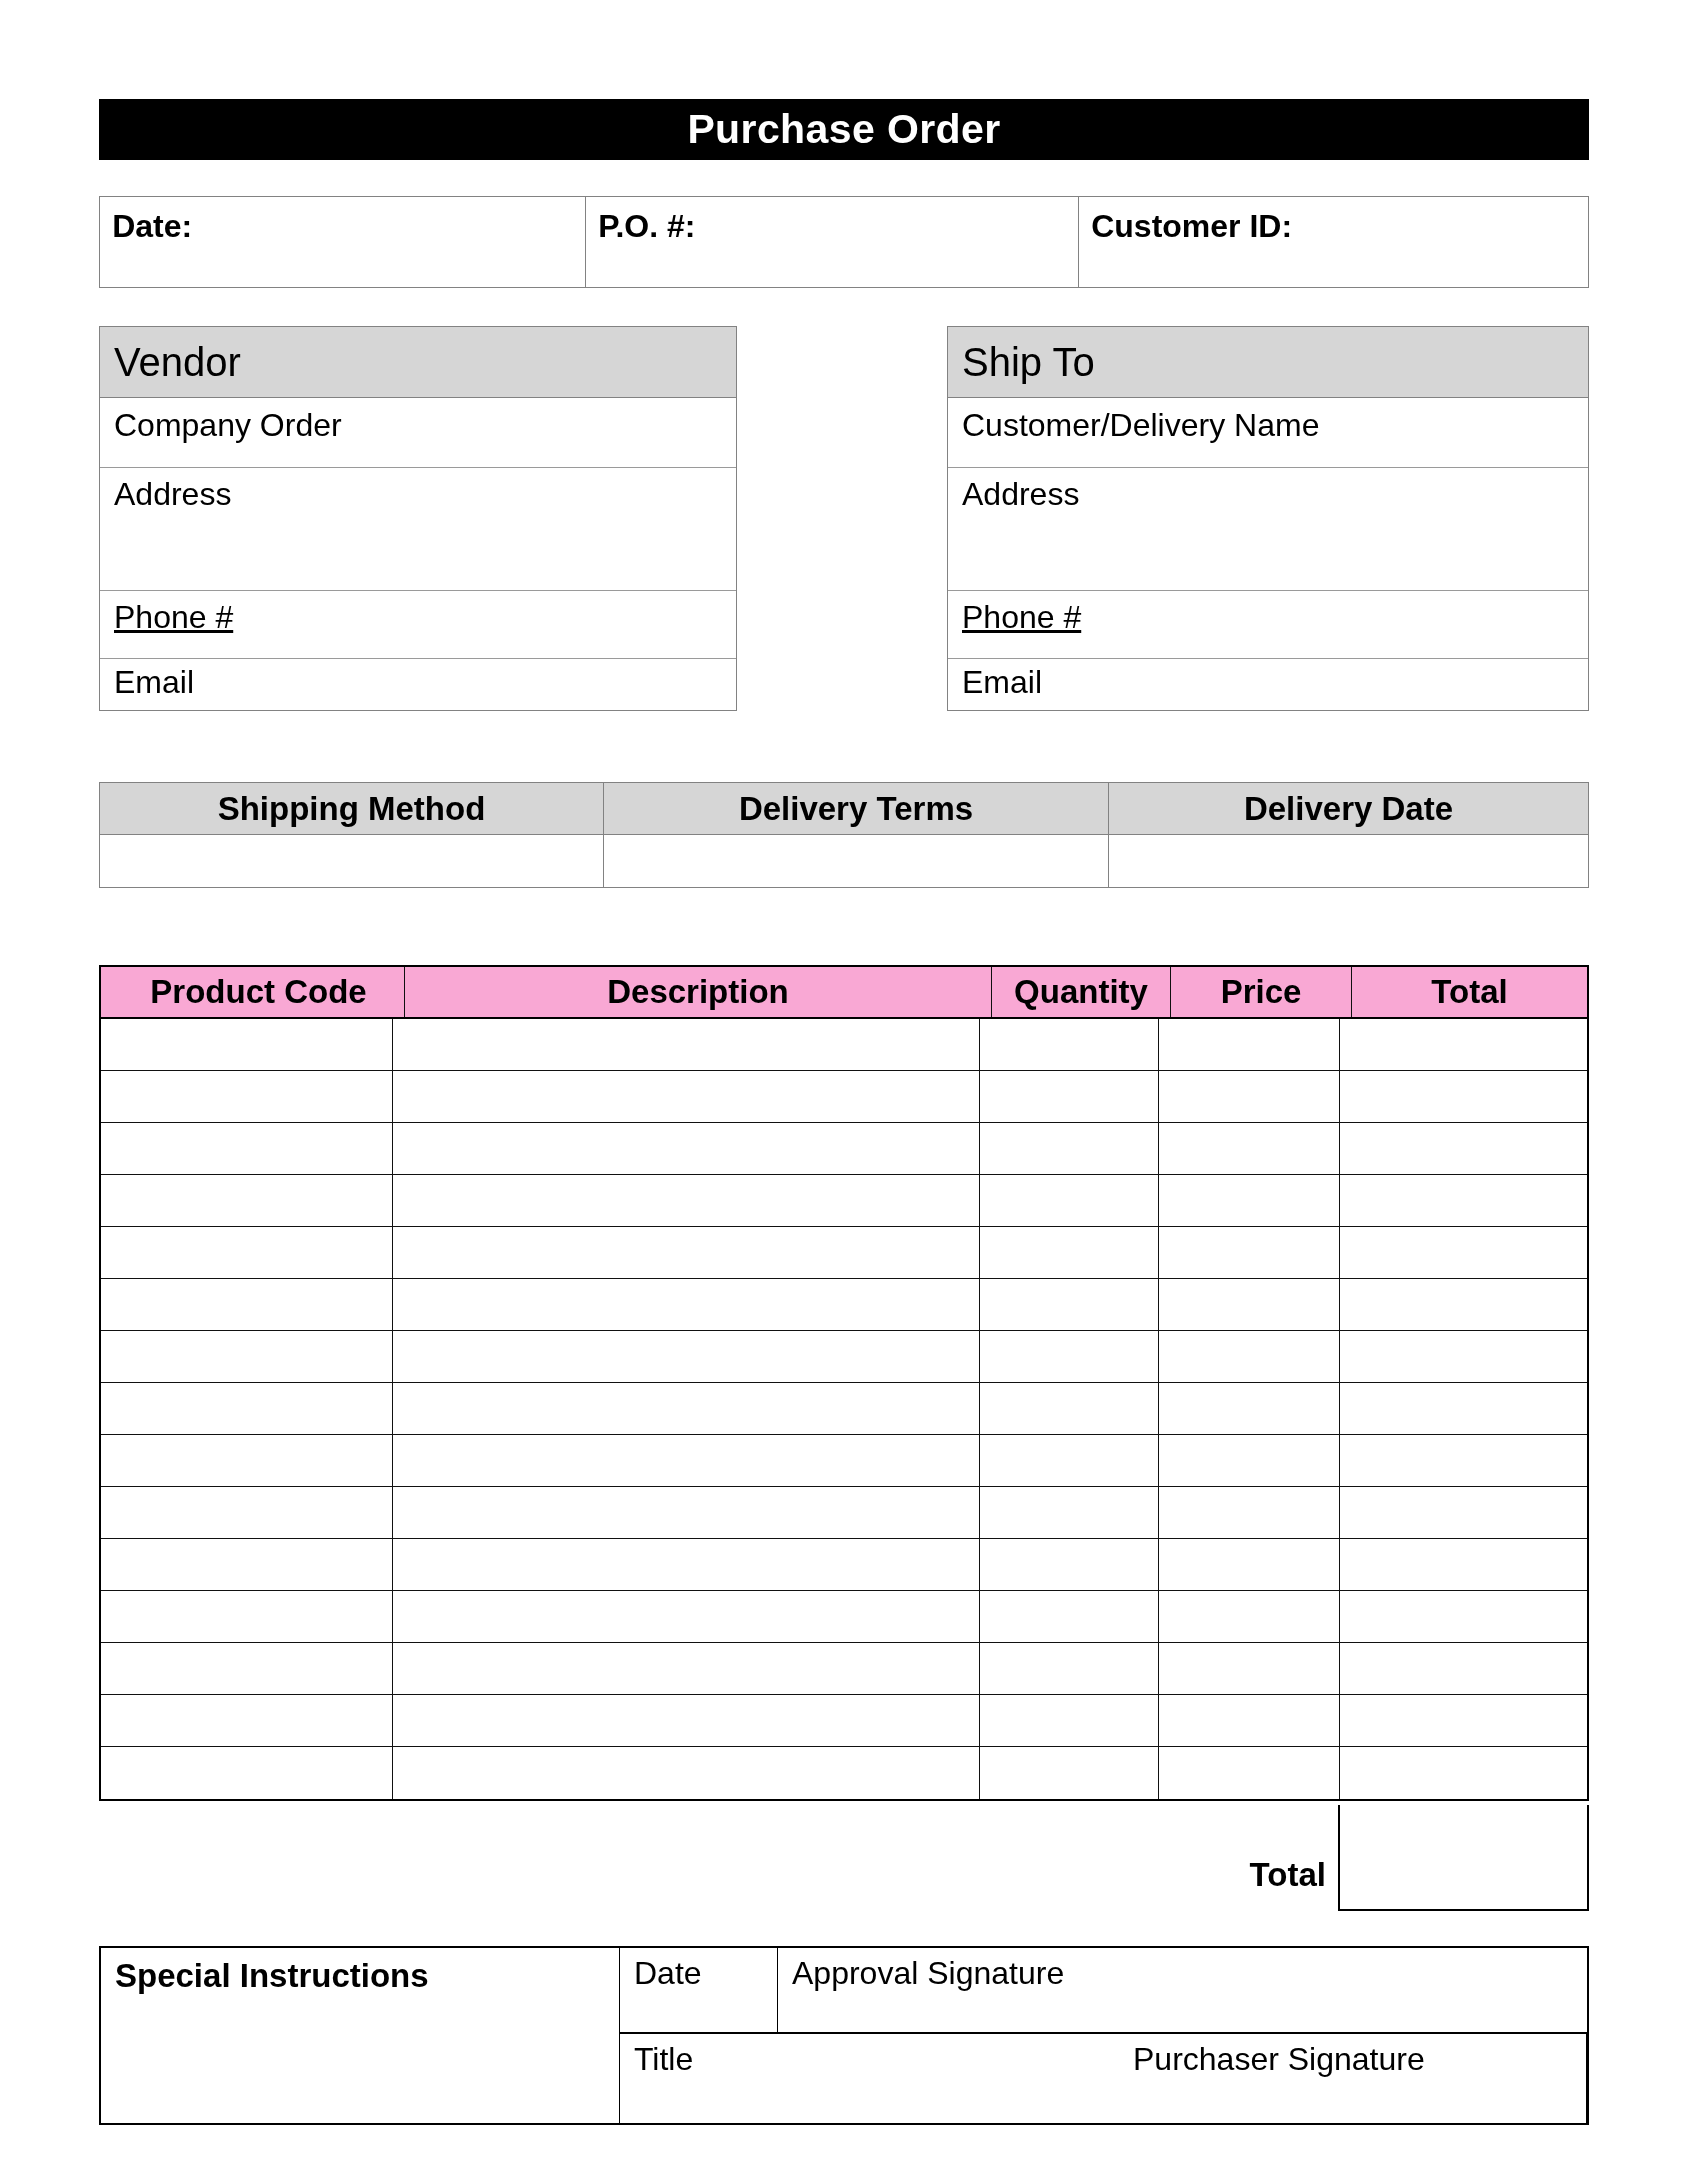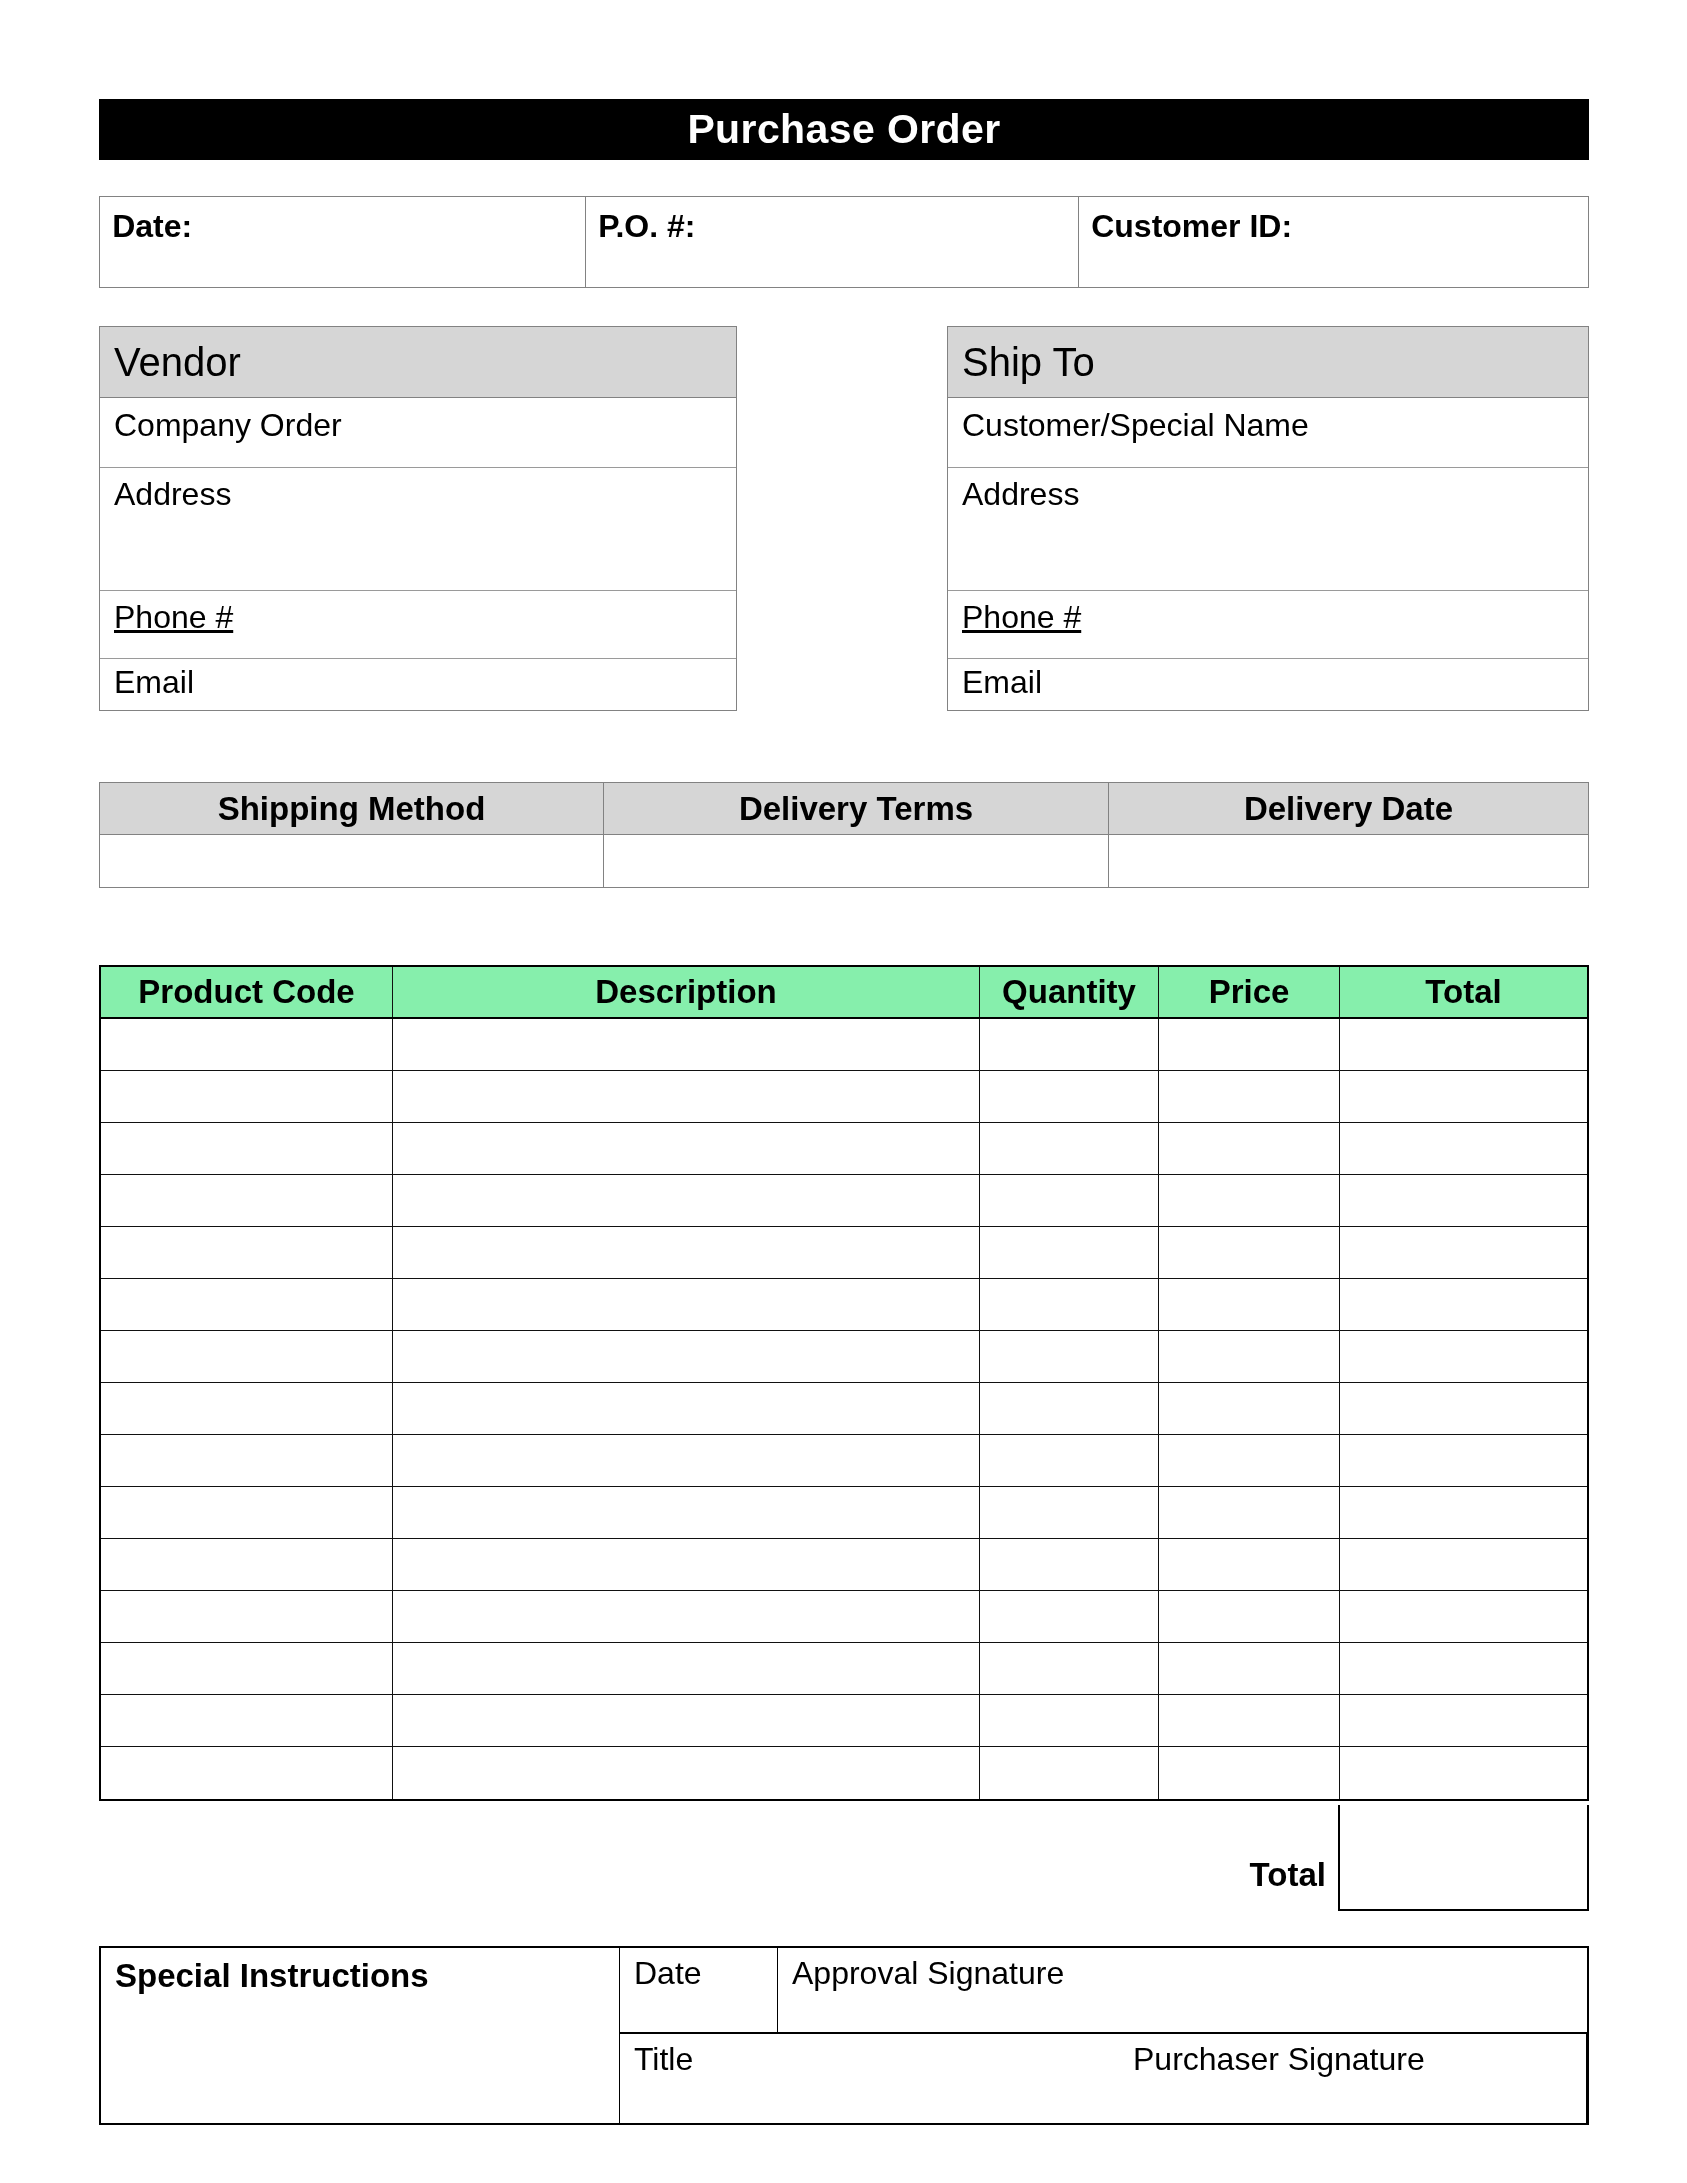--- a/index.html
+++ b/index.html
@@ -110,22 +110,23 @@
   .products-table {
     position: absolute;
     left: 99px; top: 965px;
     width: 1490px;
     border: 2.6px solid #000000;
     background: #ffffff;
   }
   .p-head {
     display: flex;
     height: 52px;
-    background: #86efac;
+    background: #f9a8d4;
     border-bottom: 2.6px solid #000000;
+    padding-left: 12px;
   }
   .p-head .p-cell {
     display: flex; align-items: center; justify-content: center;
     font-size: 33px; font-weight: bold;
   }
   .p-row { display: flex; height: 52px; border-bottom: 1.7px solid #111111; }
   .p-row:last-child { border-bottom: none; }
   .p-cell { border-right: 1.7px solid #111111; height: 100%; }
   .p-cell:last-child { border-right: none; }
   .pc1 { width: 292px; }
@@ -206,21 +207,21 @@
   <div class="party-box party-vendor">
     <div class="party-header">Vendor</div>
     <div class="party-row row-company">Company Order</div>
     <div class="party-row row-address">Address</div>
     <div class="party-row row-phone">Phone #</div>
     <div class="party-row row-email">Email</div>
   </div>
 
   <div class="party-box party-shipto">
     <div class="party-header">Ship To</div>
-    <div class="party-row row-company">Customer/Special Name</div>
+    <div class="party-row row-company">Customer/Delivery Name</div>
     <div class="party-row row-address">Address</div>
     <div class="party-row row-phone">Phone #</div>
     <div class="party-row row-email">Email</div>
   </div>
 
   <div class="shipping-table">
     <div class="ship-head">
       <div class="ship-cell sc1">Shipping Method</div>
       <div class="ship-cell sc2">Delivery Terms</div>
       <div class="ship-cell sc3">Delivery Date</div>

